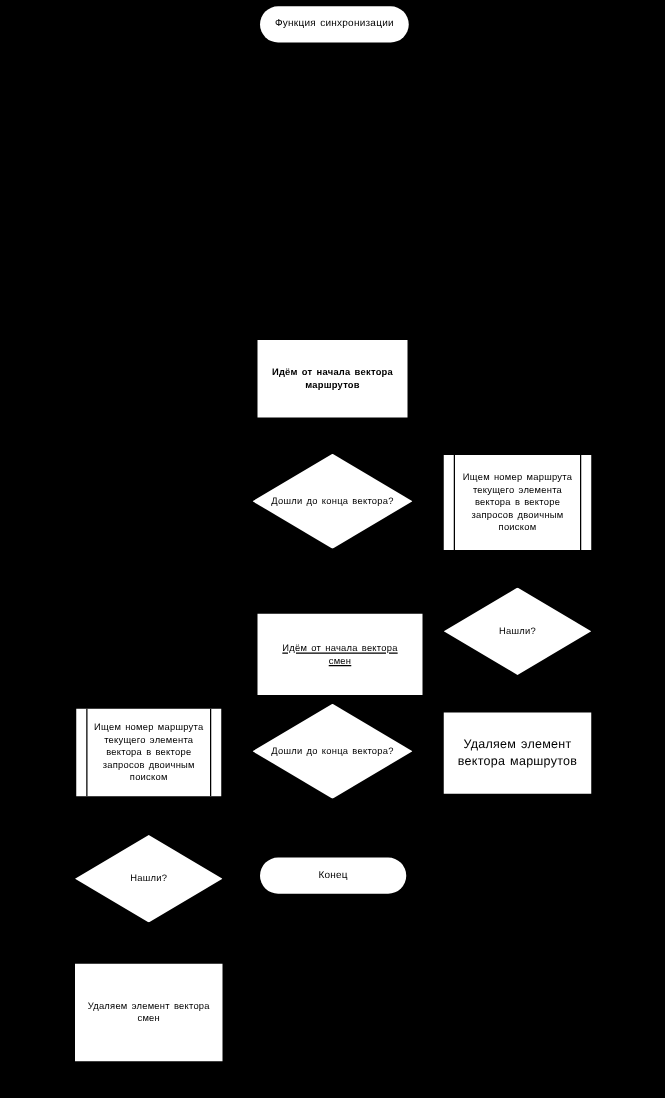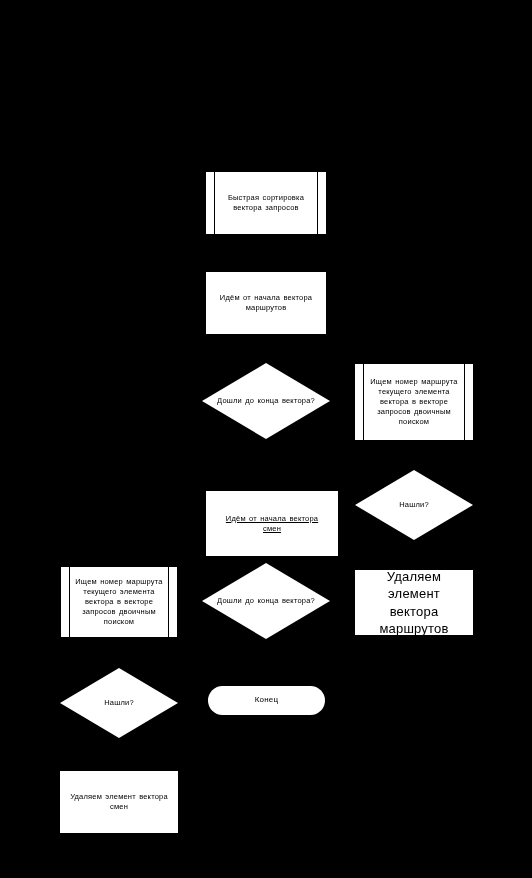--- a/index.html
+++ b/index.html
@@ -71,27 +71,27 @@
   }
   .node.subroutine .label { padding: 0 12px; }
   .node.decision .label { padding: 0 6px; }
   .node.data .label { padding: 0 14px; }
 </style>
 </head>
 <body>
 
 <div id="flowchart-canvas">
 
+  <div class="node terminator" style="left:208px; top:5px; width:119px; height:29px; font-size:8px;">
+    <span class="label">Функция синхронизации</span>
+  </div>
 
 
-  <div class="node subroutine" style="left:206px; top:172px; width:120px; height:62px; font-size:7.5px;">
-    <span class="label">Быстрая сортировка вектора запросов</span>
-  </div>
 
-  <div class="node process" style="left:206px; top:272px; width:120px; height:62px; font-size:7.5px;">
+  <div class="node process" style="left:206px; top:272px; width:120px; height:62px; font-size:7.5px;font-weight:bold;">
     <span class="label">Идём от начала вектора маршрутов</span>
   </div>
 
   <div class="node decision" style="left:202px; top:363px; width:128px; height:76px; font-size:7.5px;">
     <span class="label">Дошли до конца вектора?</span>
   </div>
 
   <div class="node subroutine" style="left:355px; top:364px; width:118px; height:76px; font-size:7.5px;">
     <span class="label">Ищем номер маршрута текущего элемента вектора в векторе запросов двоичным поиском</span>
   </div>
@@ -105,29 +105,29 @@
   </div>
 
   <div class="node subroutine" style="left:61px; top:567px; width:116px; height:70px; font-size:7.5px;">
     <span class="label">Ищем номер маршрута текущего элемента вектора в векторе запросов двоичным поиском</span>
   </div>
 
   <div class="node decision" style="left:202px; top:563px; width:128px; height:76px; font-size:7.5px;">
     <span class="label">Дошли до конца вектора?</span>
   </div>
 
-  <div class="node process" style="left:355px; top:570px; width:118px; height:65px; font-size:13px;">
+  <div class="node process" style="left:355px; top:570px; width:118px; height:65px; font-size:10px;">
     <span class="label">Удаляем элемент вектора маршрутов</span>
   </div>
 
   <div class="node decision" style="left:60px; top:668px; width:118px; height:70px; font-size:7.5px;">
     <span class="label">Нашли?</span>
   </div>
 
   <div class="node terminator" style="left:208px; top:670px; width:117px; height:29px; font-size:8px;margin-top:16px;">
     <span class="label">Конец</span>
   </div>
 
-  <div class="node process" style="left:60px; top:771px; width:118px; height:62px; font-size:7.5px;">
+  <div class="node process" style="left:60px; top:771px; width:118px; height:78px; font-size:7.5px;">
     <span class="label">Удаляем элемент вектора смен</span>
   </div>
 
 </div>
 
 </body></html>

